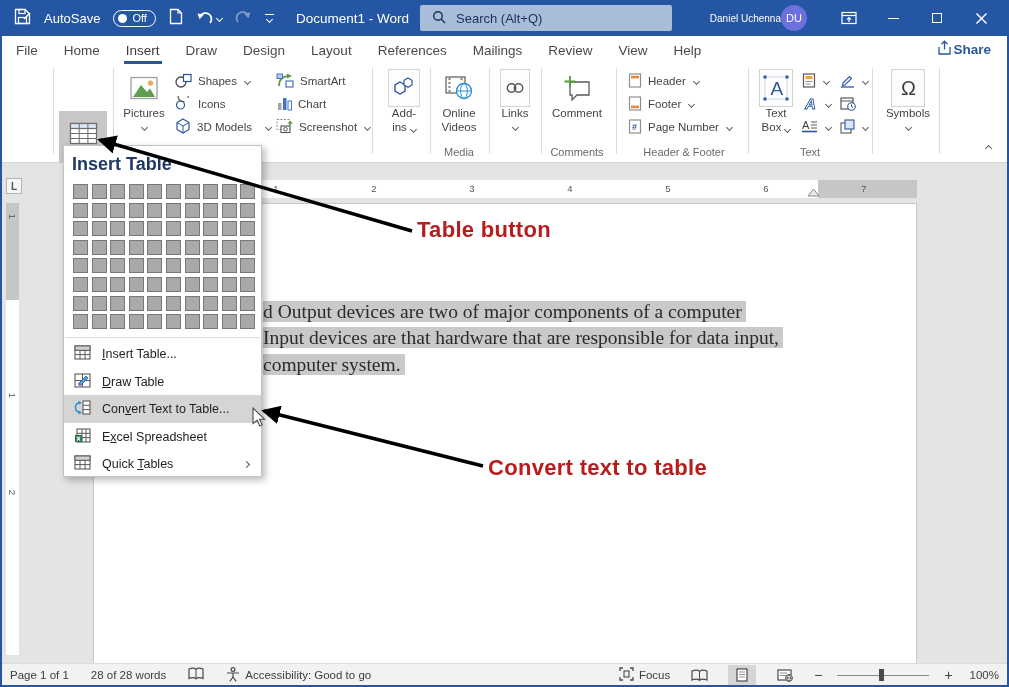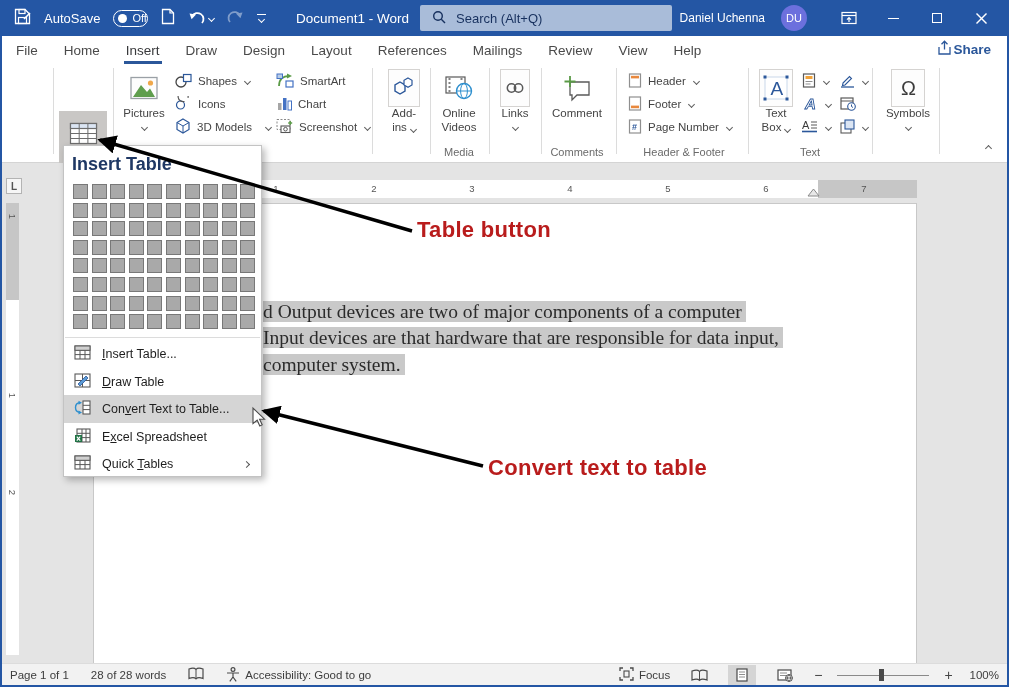--- a/index.html
+++ b/index.html
@@ -6,27 +6,27 @@
   html,body { width:1009px; height:687px; font-family:"Liberation Sans",sans-serif; }
   .win { position:relative; width:1009px; height:687px; background:#fff; overflow:hidden; }
   .edge { position:absolute; background:#2456a4; z-index:300; }
   .edge.l { left:0; top:0; width:2px; height:687px; }
   .edge.r { right:0; top:0; width:2px; height:687px; }
   .edge.b { left:0; bottom:0; width:1009px; height:2px; }
 
   
   .titlebar { position:absolute; left:0; top:0; width:1009px; height:36px; background:#2456a4; color:#fff; font-size:13px; }
   .tb-left { position:absolute; left:14px; top:0; height:36px; display:flex; align-items:center; gap:13px; }
-  .toggle { display:flex; align-items:center; gap:5px; border:1.4px solid #fff; border-radius:9px; padding:1px 0 1px 4px; height:17px; }
+  .toggle { display:flex; align-items:center; gap:5px; border:1.4px solid #fff; border-radius:9px; padding:1px 8px 1px 4px; height:17px; }
   .knob { width:9px; height:9px; border-radius:50%; background:#fff; }
   .toggle span { font-size:11px; }
   .doc-title { position:absolute; left:296px; top:0; height:36px; display:flex; align-items:center; font-size:13.5px; }
   .searchbox { position:absolute; left:420px; top:5px; width:252px; height:26px; background:#a9bcd9; color:#17305e; display:flex; align-items:center; gap:10px; padding-left:12px; font-size:13px; border-radius:2px; }
   .tb-right { position:absolute; right:6px; top:0; height:36px; display:flex; align-items:center; }
-  .tb-right .uname { font-size:12px; margin-right:16px; }
+  .tb-right .uname { font-size:10px; }
   .avatar { width:26px; height:26px; border-radius:50%; background:#6c70dd; color:#fff; font-size:11px; display:flex; align-items:center; justify-content:center; margin-right:20px; }
   .winbtn { width:44px; height:36px; display:flex; align-items:center; justify-content:center; }
   .cv { display:inline-block; width:5px; height:5px; border-right:1.4px solid currentColor; border-bottom:1.4px solid currentColor; transform:rotate(45deg); }
   .cv.up { transform:rotate(225deg); }
   .cv.rt { transform:rotate(-45deg); }
   .faded { opacity:.42; }
 
   
   .tabrow { position:absolute; left:0; top:36px; width:1009px; height:28px; background:#fff; display:flex; align-items:center; gap:26px; padding-left:16px; font-size:13.5px; color:#4a4a4a; }
   .tab { position:relative; height:28px; display:flex; align-items:center; cursor:default; }

